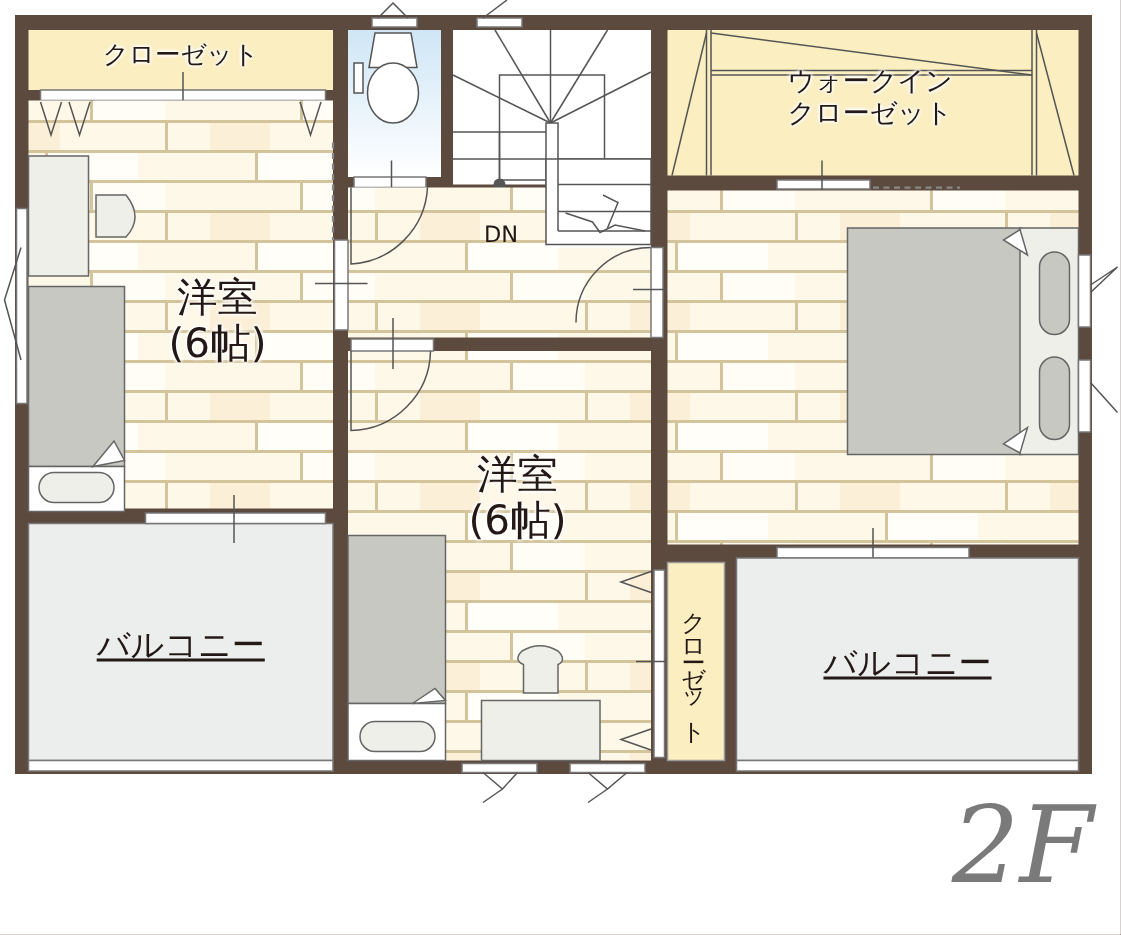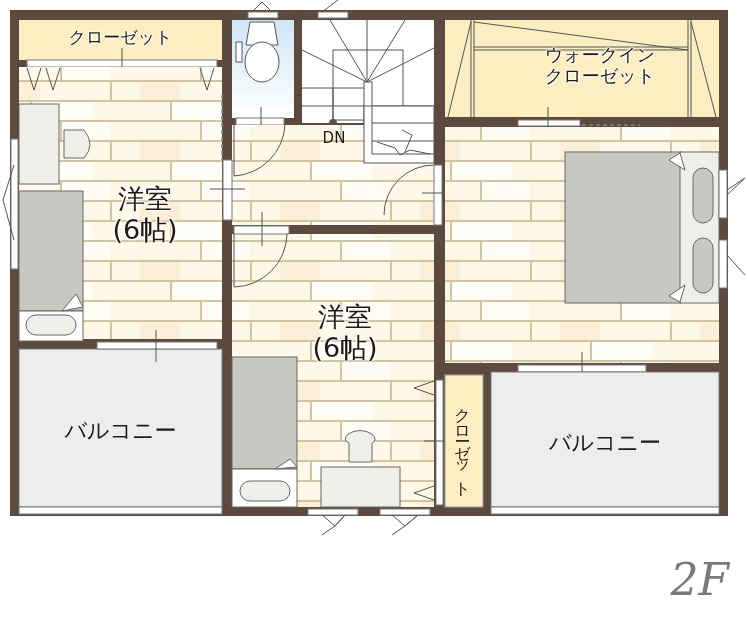--- a/index.html
+++ b/index.html
@@ -3,25 +3,25 @@
 <meta charset="utf-8">
 <style>
   html, body { margin: 0; padding: 0; background: #ffffff; }
   body { width: 747px; height: 623px; position: relative; overflow: hidden;
          font-family: "DejaVu Sans", "Liberation Sans", sans-serif; }
   svg { position: absolute; left: 0; top: 0; }
   .lbl { position: absolute; color: #231815; text-align: center; white-space: nowrap;
          text-shadow: 0 0 3px #fff, 0 0 3px #fff, 0 0 3px #fff, 0 0 2px #fff; line-height: 1.15; }
   .room-big { font-size: 27px; }
   .closet { font-size: 17px; }
-  .balcony { font-size: 22px; text-shadow: none; }
+  .balcony { font-size: 22px; text-shadow: none; text-decoration: underline; }
   .dn { font-size: 15px; text-shadow: none; }
   .vert { writing-mode: vertical-rl; letter-spacing: 0; font-size: 16px; text-shadow: none; }
   .floor-label { position: absolute; right: 18px; bottom: 18px; font-family: "DejaVu Serif", "Liberation Serif", serif;
-                 font-style: italic; font-size: 44px; color: #7a7a7a; }
+                 font-style: italic; font-size: 71px; color: #7a7a7a; }
 </style>
 </head>
 <body>
 
 <svg width="747" height="623" viewBox="0 0 747 623">
   <defs>
     <pattern id="wood" x="0" y="0" width="140" height="60" patternUnits="userSpaceOnUse">
       <rect width="140" height="60" fill="#fdf8e8"></rect>
       <rect x="0" y="0" width="140" height="2" fill="#d4c49c"></rect>
       <rect x="0" y="20" width="140" height="2" fill="#d4c49c"></rect>
@@ -185,23 +185,23 @@
   <rect x="491" y="507" width="228" height="7" fill="#ffffff" stroke="#777" stroke-width="1"></rect>
 </svg>
 
 <div class="lbl closet" style="left:19px; top:28px; width:203px;">クローゼット</div>
 
 <div class="lbl room-big" style="left:90px; top:183px; width:110px;">
   <div>洋室</div>
   <div>(6帖)</div>
 </div>
 
-<div class="lbl dn" style="left:316px; top:130px; width:36px;">DN</div>
-
-<div class="lbl closet" style="left:510px; top:45px; width:180px; font-size:18px;">
+<div class="lbl dn" style="left:316px; top:148px; width:36px;">DN</div>
+
+<div class="lbl closet" style="left:490px; top:45px; width:180px; font-size:18px;">
   <div>ウォークイン</div>
   <div>クローゼット</div>
 </div>
 
 <div class="lbl room-big" style="left:480px; top:200px; width:130px;">
 </div>
 
 <div class="lbl room-big" style="left:290px; top:301px; width:110px;">
   <div>洋室</div>
   <div>(6帖)</div>

